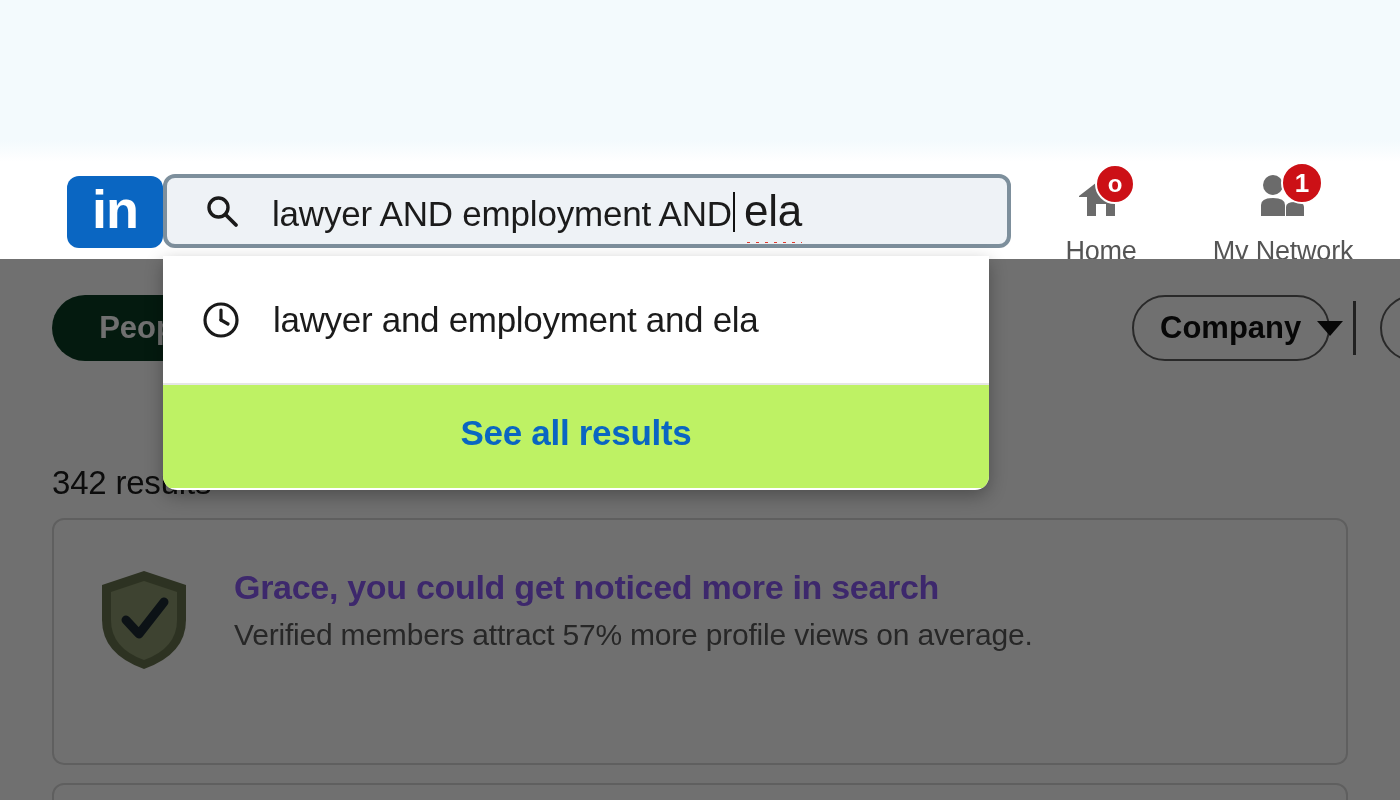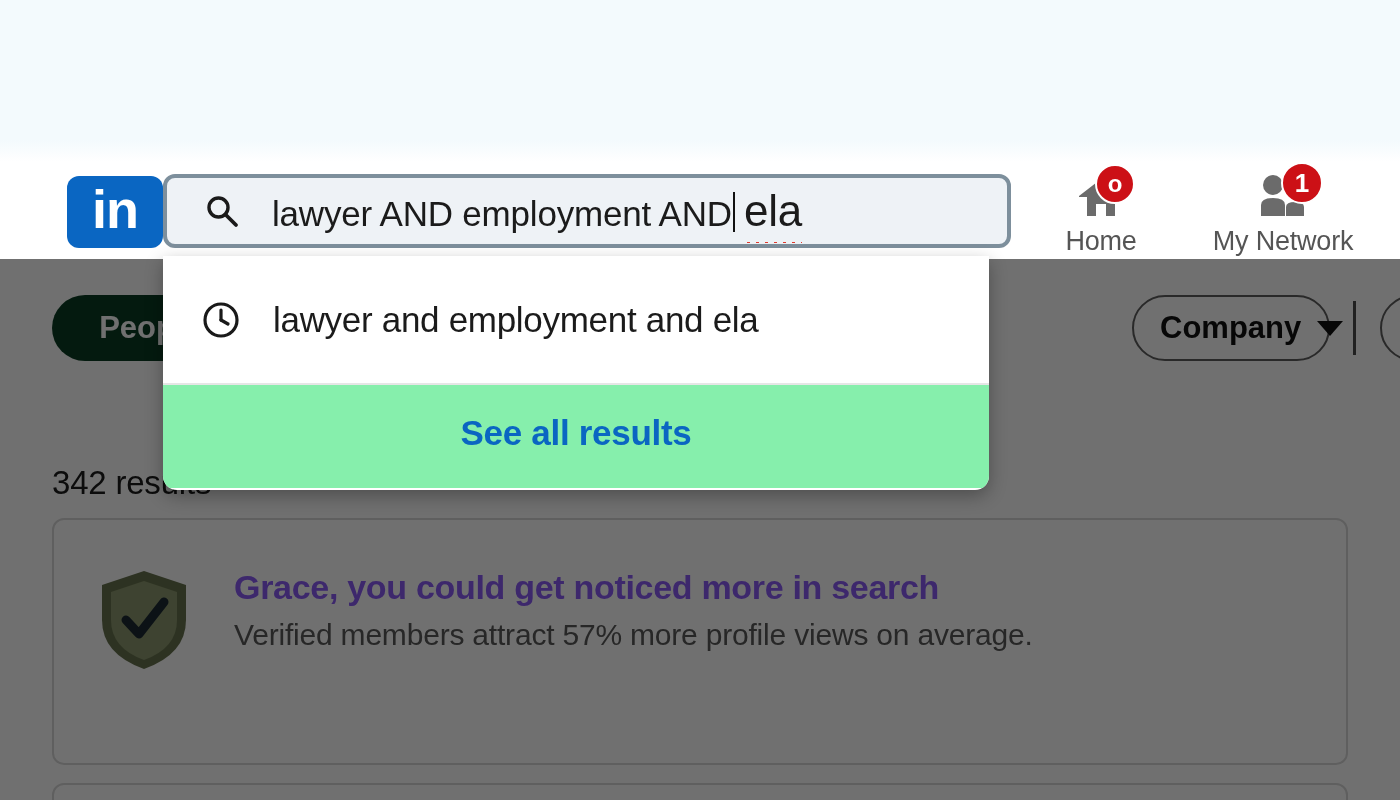--- a/index.html
+++ b/index.html
@@ -88,21 +88,21 @@
   
   .nav-item {
     position: absolute; top: 172px;
     display: flex; flex-direction: column; align-items: center;
     width: 160px;
   }
   .nav-item.home { left: 1021px; }
   .nav-item.network { left: 1203px; }
   .nav-icon-wrap { position: relative; width: 60px; height: 48px; }
   .nav-label {
-    margin-top: 6px;
+    margin-top: 16px;
     font-size: 27px; color: #555555;
     letter-spacing: -0.2px;
     white-space: nowrap;
   }
   .badge {
     position: absolute;
     background: #cc1016;
     border-radius: 50%;
     color: #ffffff;
     font-weight: 700;
@@ -240,21 +240,21 @@
     width: 38px; height: 38px;
   }
   .dd-sugg-text {
     position: absolute; left: 110px; top: 50%;
     transform: translateY(-50%);
     font-size: 35px; color: #1b1b1b;
     letter-spacing: -0.3px;
   }
   .dd-footer {
     height: 103px;
-    background: #86efac;
+    background: #bef264;
     display: flex; align-items: center; justify-content: center;
     cursor: pointer;
   }
   .dd-footer-text {
     font-size: 35px; font-weight: 700; color: #0a66c2;
     letter-spacing: -0.3px;
     position: relative; top: -4px;
   }
 </style>
 </head>

